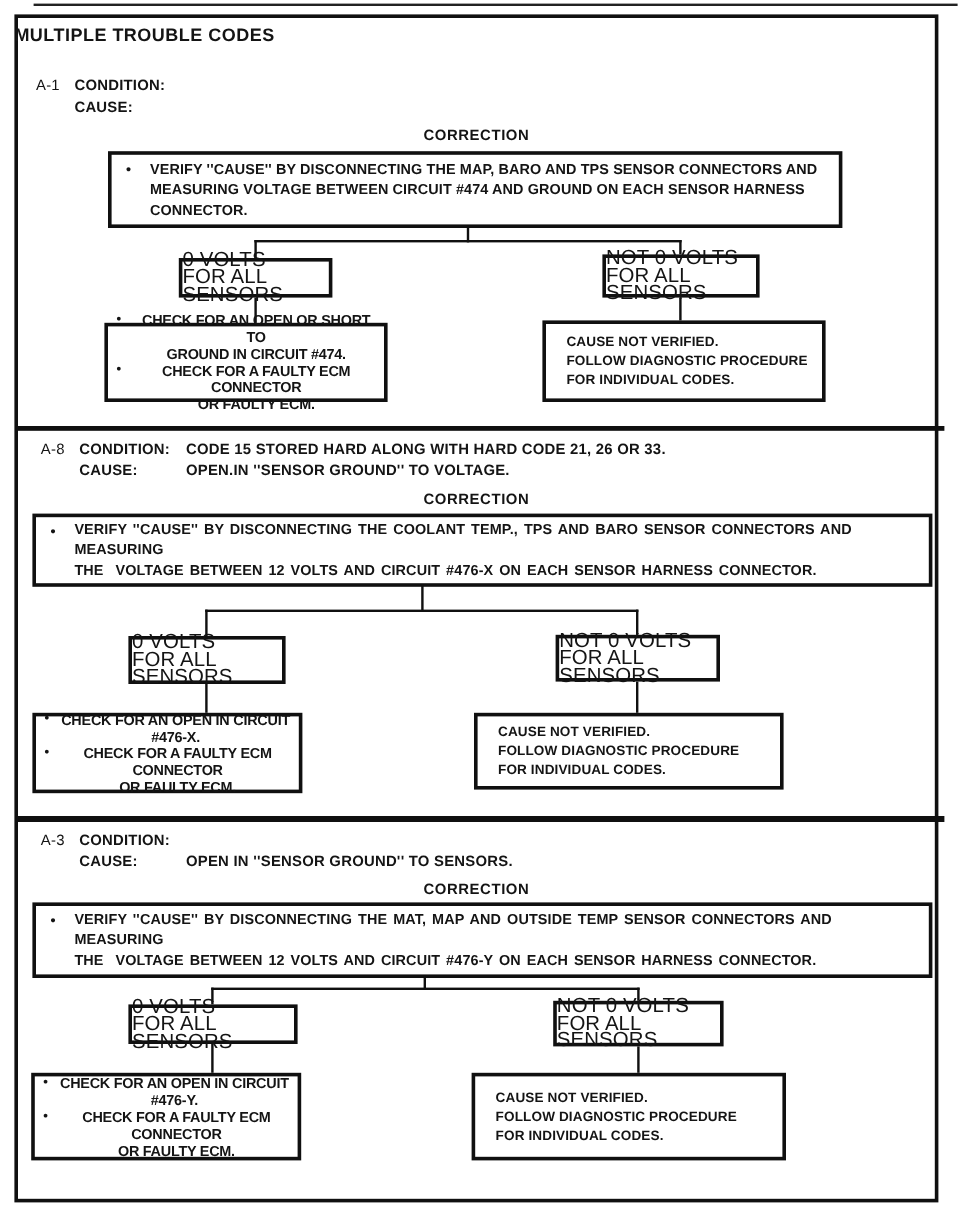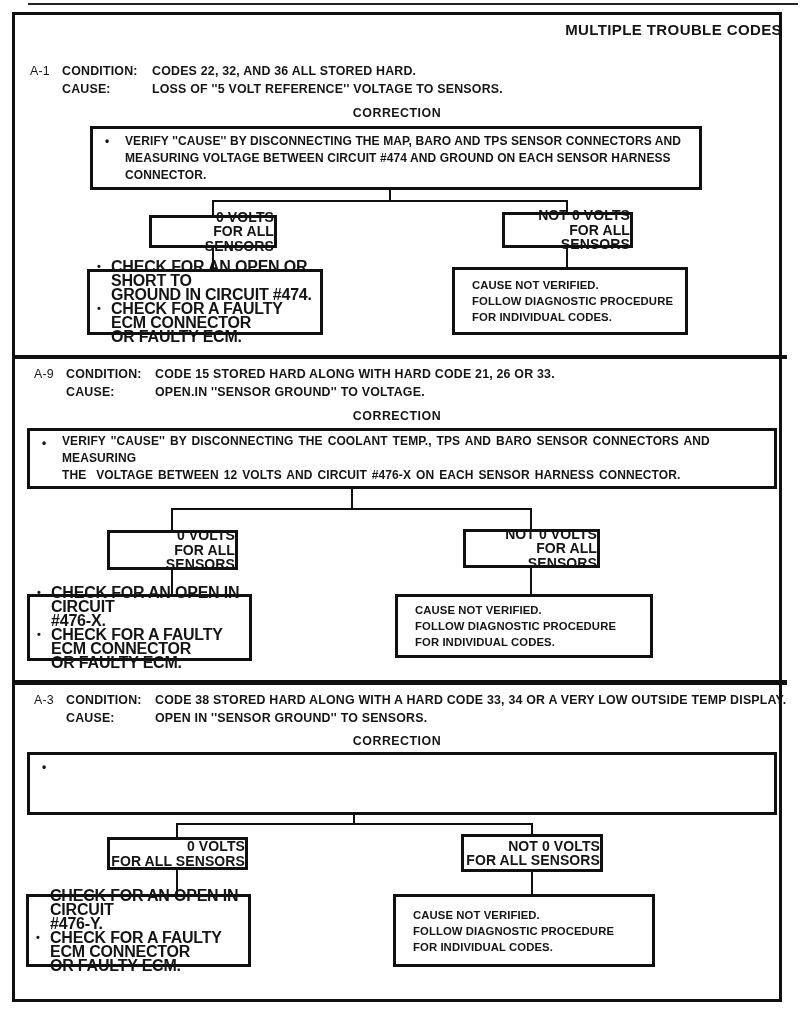--- a/index.html
+++ b/index.html
@@ -7,54 +7,55 @@
     position:relative;width:802px;height:1020px;background:#ffffff;
     font-family:"Liberation Sans",sans-serif;color:#141414;overflow:hidden;
     -webkit-font-smoothing:antialiased;
   }
   .frame{
     position:absolute;left:12px;top:12px;width:770px;height:990px;
     border:3px solid #101010;box-sizing:border-box;
   }
   .top-artifact{position:absolute;left:28px;top:3px;width:770px;height:2px;background:#222;}
   .title{
-    position:absolute;left:12px;top:21px;width:770px;text-align:right;
+    position:absolute;left:12px;top:21px;width:770px;text-align:left;
     font-size:15px;font-weight:bold;letter-spacing:.4px;
   }
   .hdr-id{position:absolute;font-size:12.4px;font-weight:normal;letter-spacing:.2px;}
   .hdr-label{position:absolute;font-size:12.4px;font-weight:bold;letter-spacing:.2px;}
   .hdr-val{position:absolute;font-size:12.4px;font-weight:bold;letter-spacing:.2px;white-space:nowrap;}
   .corr-label{
     position:absolute;left:12px;width:770px;text-align:center;
     font-size:12.4px;font-weight:bold;letter-spacing:.5px;
   }
   .box{
     position:absolute;border:3px solid #101010;box-sizing:border-box;background:#fff;
   }
   .cbox{display:flex;align-items:center;padding:4px 12px 4px 12px;}
   .cbox .bullet{width:20px;flex:0 0 20px;font-size:12px;font-weight:bold;align-self:flex-start;padding-top:1px;}
   .cbox .ctext{
     font-size:12px;font-weight:bold;line-height:17px;letter-spacing:.1px;
     white-space:pre-line;
   }
   .cbox.wide .ctext{word-spacing:1.5px;}
   .branch{
-    display:flex;flex-direction:column;justify-content:center;text-align:right;
-    font-size:14px;font-weight:bold;line-height:14.5px;letter-spacing:.1px;
+    display:flex;flex-direction:column;justify-content:center;text-align:left;
+    font-size:17px;font-weight:normal;line-height:14.5px;letter-spacing:.1px;
     white-space:pre-line;
   }
   .abox{
     display:flex;flex-direction:column;justify-content:center;
     padding:4px 4px 4px 7px;
   }
   .abox .item{display:flex;}
   .abox .item .bullet{width:14px;flex:0 0 14px;font-size:11px;font-weight:bold;}
   .abox .item .itext{
-    font-size:16px;font-weight:bold;line-height:14px;letter-spacing:-.2px;
-    white-space:pre-line;
+    font-size:12px;font-weight:bold;line-height:14px;letter-spacing:-.2px;
+    white-space:pre-line;
+    text-align:center;
   }
   .rbox{
     display:flex;flex-direction:column;justify-content:center;padding-left:17px;
   }
   .rbox .rtext{
     font-size:11.3px;font-weight:bold;line-height:16px;letter-spacing:.1px;
     white-space:pre-line;
   }
   .vline{position:absolute;width:2px;background:#101010;}
   .hline{position:absolute;height:2px;background:#101010;}
@@ -69,23 +70,21 @@
 
 <div class="canvas">
 
   <div class="top-artifact"></div>
   <div class="frame"></div>
 
   <div class="title">MULTIPLE TROUBLE CODES</div>
 
   <span class="hdr-id" style="left:30px;top:64px">A-1</span>
   <span class="hdr-label" style="left:62px;top:64px">CONDITION:</span>
-  <span class="hdr-val" style="left:152px;top:64px">CODES 22, 32, AND 36 ALL STORED HARD.</span>
   <span class="hdr-label" style="left:62px;top:82px">CAUSE:</span>
-  <span class="hdr-val" style="left:152px;top:82px">LOSS OF ''5 VOLT REFERENCE'' VOLTAGE TO SENSORS.</span>
   <div class="corr-label" style="top:106px">CORRECTION</div>
 
   <div class="box cbox" style="left:90px;top:126px;width:612px;height:64px">
     <span class="bullet">•</span>
     <span class="ctext">VERIFY ''CAUSE'' BY DISCONNECTING THE MAP, BARO AND TPS SENSOR CONNECTORS AND
 MEASURING VOLTAGE BETWEEN CIRCUIT #474 AND GROUND ON EACH SENSOR HARNESS
 CONNECTOR.</span>
   </div>
 
   <i class="vline" style="left:389px;top:188px;height:14px"></i>
@@ -114,21 +113,21 @@
   </div>
 
   <div class="box rbox" style="left:452px;top:267px;width:236px;height:68px">
     <span class="rtext">CAUSE NOT VERIFIED.
 FOLLOW DIAGNOSTIC PROCEDURE
 FOR INDIVIDUAL CODES.</span>
   </div>
 
   <div class="divider" style="top:355px"></div>
 
-  <span class="hdr-id" style="left:34px;top:367px">A-9</span>
+  <span class="hdr-id" style="left:34px;top:367px">A-8</span>
   <span class="hdr-label" style="left:66px;top:367px">CONDITION:</span>
   <span class="hdr-val" style="left:155px;top:367px">CODE 15 STORED HARD ALONG WITH HARD CODE 21, 26 OR 33.</span>
   <span class="hdr-label" style="left:66px;top:385px">CAUSE:</span>
   <span class="hdr-val" style="left:155px;top:385px">OPEN.IN ''SENSOR GROUND'' TO VOLTAGE.</span>
   <div class="corr-label" style="top:409px">CORRECTION</div>
 
   <div class="box cbox wide" style="left:27px;top:428px;width:750px;height:61px">
     <span class="bullet">•</span>
     <span class="ctext">VERIFY ''CAUSE'' BY DISCONNECTING THE COOLANT TEMP., TPS AND BARO SENSOR CONNECTORS AND MEASURING
 THE &nbsp;VOLTAGE BETWEEN 12 VOLTS AND CIRCUIT #476-X ON EACH SENSOR HARNESS CONNECTOR.</span>
@@ -162,27 +161,28 @@
   <div class="box rbox" style="left:395px;top:594px;width:258px;height:64px">
     <span class="rtext">CAUSE NOT VERIFIED.
 FOLLOW DIAGNOSTIC PROCEDURE
 FOR INDIVIDUAL CODES.</span>
   </div>
 
   <div class="divider" style="top:680px;height:5px"></div>
 
   <span class="hdr-id" style="left:34px;top:693px">A-3</span>
   <span class="hdr-label" style="left:66px;top:693px">CONDITION:</span>
-  <span class="hdr-val" style="left:155px;top:693px">CODE 38 STORED HARD ALONG WITH A HARD CODE 33, 34 OR A VERY LOW OUTSIDE TEMP DISPLAY.</span>
   <span class="hdr-label" style="left:66px;top:711px">CAUSE:</span>
   <span class="hdr-val" style="left:155px;top:711px">OPEN IN ''SENSOR GROUND'' TO SENSORS.</span>
   <div class="corr-label" style="top:734px">CORRECTION</div>
 
   <div class="box cbox wide" style="left:27px;top:752px;width:750px;height:63px">
     <span class="bullet">•</span>
+    <span class="ctext">VERIFY ''CAUSE'' BY DISCONNECTING THE MAT, MAP AND OUTSIDE TEMP SENSOR CONNECTORS AND MEASURING
+THE &nbsp;VOLTAGE BETWEEN 12 VOLTS AND CIRCUIT #476-Y ON EACH SENSOR HARNESS CONNECTOR.</span>
   </div>
 
   <i class="vline" style="left:353px;top:813px;height:12px"></i>
   <i class="hline" style="left:176px;top:823px;width:357px"></i>
   <i class="vline" style="left:176px;top:823px;height:15px"></i>
   <i class="vline" style="left:531px;top:823px;height:12px"></i>
   <i class="vline" style="left:176px;top:869px;height:26px"></i>
   <i class="vline" style="left:531px;top:871px;height:24px"></i>
 
   <div class="box branch" style="left:107px;top:837px;width:141px;height:33px">0 VOLTS

